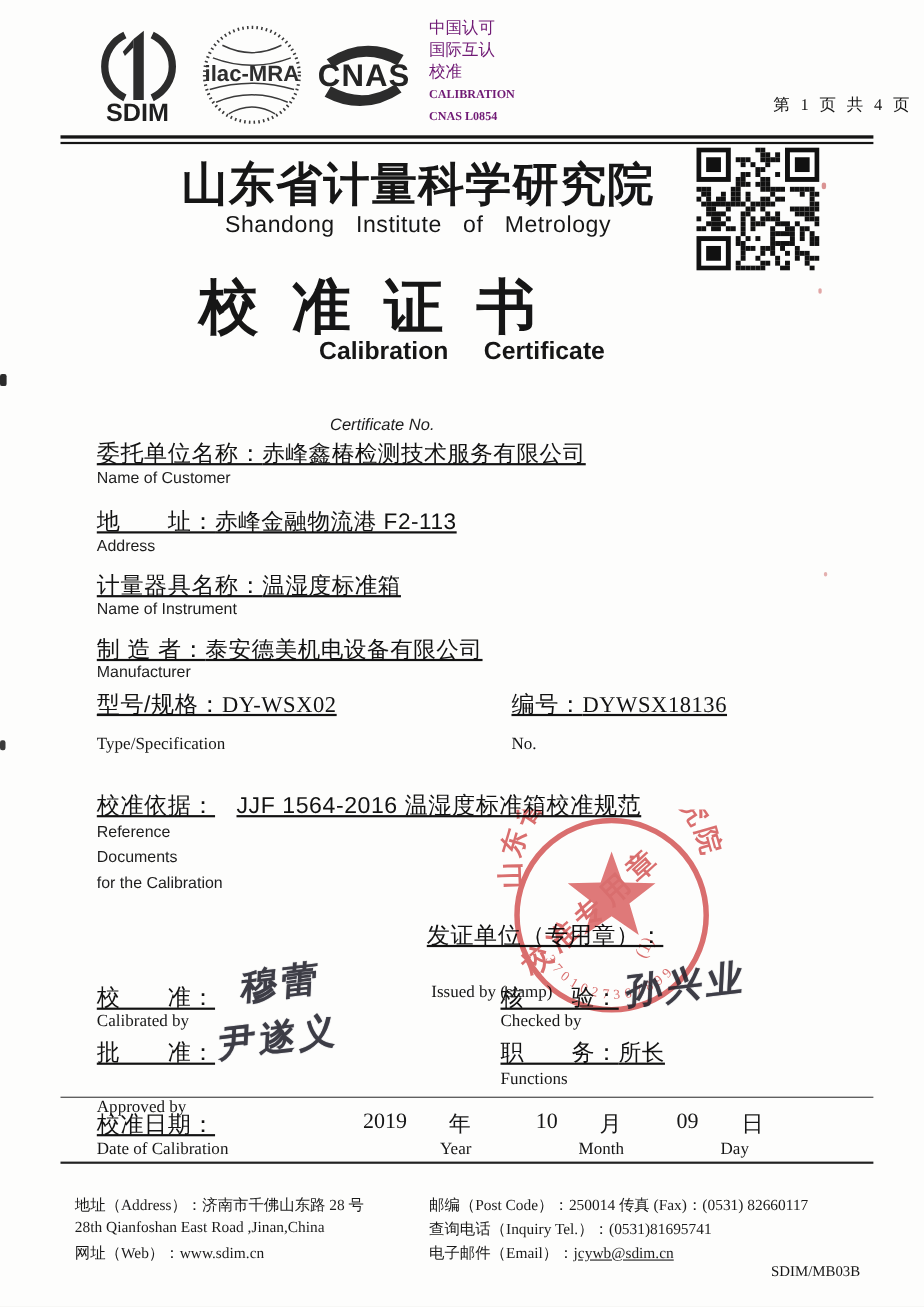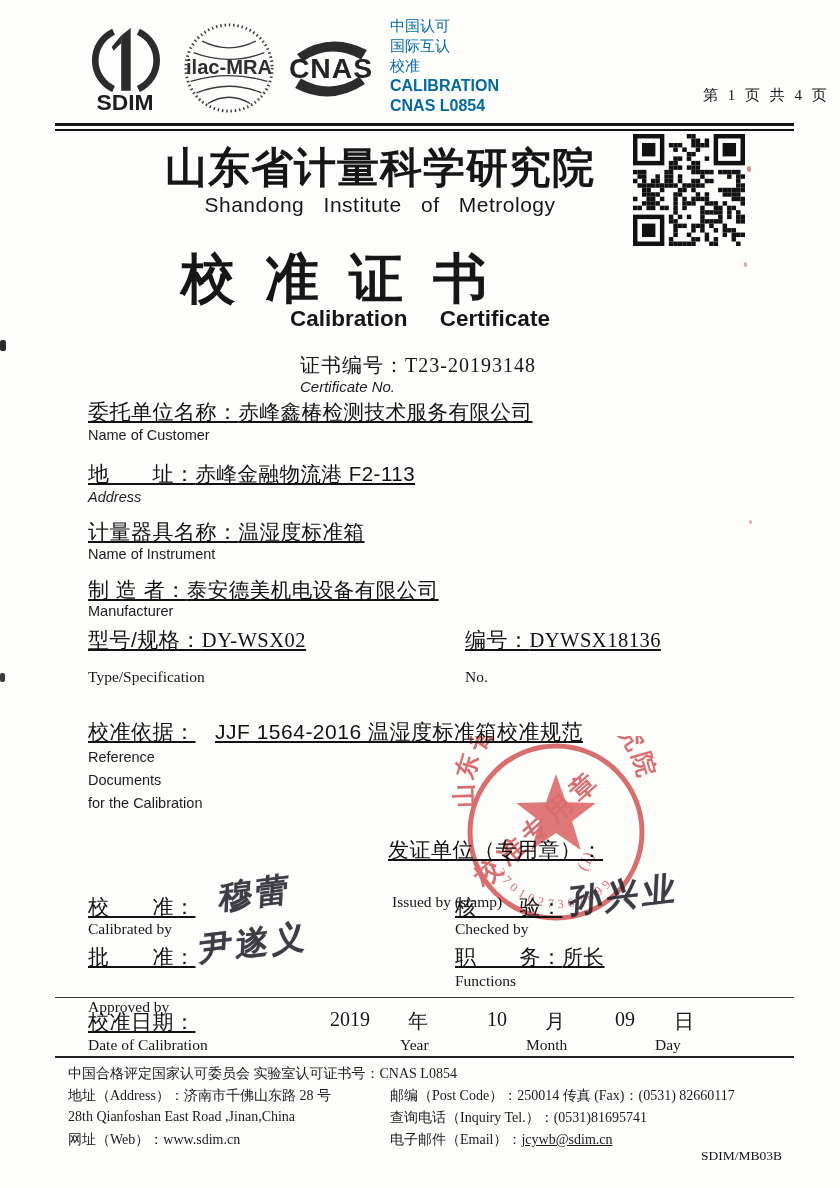--- a/index.html
+++ b/index.html
@@ -7,22 +7,22 @@
     width:840px;height:1188px;
     background:#e9e9e7;
     font-family:"Liberation Sans","DejaVu Sans",sans-serif;
   }
   .page{
     position:relative;width:840px;height:1188px;overflow:hidden;
     background:#fdfdfc;color:#161616;
   }
   .abs{position:absolute;}
   
-  .accred-line{font-size:15px;line-height:20px;color:#0369a1;}
-  .accred-line.bold{font-weight:bold;font-size:16px;}
+  .accred-line{font-size:15px;line-height:20px;color:#701a75;font-family:Liberation Serif, serif;}
+  .accred-line.bold{font-weight:bold;font-size:11px;}
   .page-info{font-size:15px;letter-spacing:3px;font-family:"Liberation Serif","DejaVu Serif",serif;}
   .rule-double{border-top:3px solid #151515;border-bottom:2px solid #151515;height:3px;}
   .rule-thin{border-top:1.5px solid #3a3a3a;}
   .rule-med{border-top:2.5px solid #222;}
   
   .inst-zh{font-family:"Liberation Serif","DejaVu Serif",serif;font-weight:bold;font-size:42px;letter-spacing:1px;white-space:nowrap;}
   .inst-en{font-weight:normal;font-size:21px;word-spacing:13px;letter-spacing:.5px;white-space:nowrap;}
   .cert-zh{font-family:"Liberation Serif","DejaVu Serif",serif;font-weight:bold;font-size:54px;letter-spacing:30px;white-space:nowrap;}
   .cert-en{font-weight:bold;font-size:22.5px;word-spacing:26px;white-space:nowrap;}
   .certno{font-family:"Liberation Serif","DejaVu Serif",serif;font-size:20px;letter-spacing:1px;white-space:nowrap;}
@@ -313,34 +313,31 @@
       <rect x="85.12" y="4.48" width="22.400000000000002" height="22.400000000000002" fill="#fff"></rect>
       <rect x="89.60000000000001" y="8.96" width="13.440000000000001" height="13.440000000000001" fill="#111"></rect>
       <rect x="0" y="80.64000000000001" width="31.360000000000003" height="31.360000000000003" fill="#111"></rect>
       <rect x="4.48" y="85.12" width="22.400000000000002" height="22.400000000000002" fill="#fff"></rect>
       <rect x="8.96" y="89.60000000000001" width="13.440000000000001" height="13.440000000000001" fill="#111"></rect>
     </svg>
 
   <div class="abs cert-zh" style="left:0;top:243px;width:668px;text-align:center;text-indent:30px;">校准证书</div>
   <div class="abs cert-en" style="left:0;top:306px;width:840px;text-align:center;">Calibration Certificate</div>
 
-  <div class="abs certno" style="left:300px;top:352px;">
-    <span>证书编号：</span><span>T23-20193148</span>
-  </div>
   <div class="abs certno-en" style="left:300px;top:378px;">Certificate No.</div>
 
   <div class="abs zh-line" style="left:88px;top:398px;">
     <span>委托单位名称：</span><span class="val">赤峰鑫椿检测技术服务有限公司</span>
   </div>
   <div class="abs en-sub" style="left:88px;top:427px;">Name of Customer</div>
 
   <div class="abs zh-line" style="left:88px;top:460px;">
     <span>地　　址：</span><span class="val">赤峰金融物流港 F2-113</span>
   </div>
-  <div class="abs en-sub" style="left:88px;top:489px;font-style:italic;">Address</div>
+  <div class="abs en-sub" style="left:88px;top:489px;">Address</div>
 
   <div class="abs zh-line" style="left:88px;top:518px;">
     <span>计量器具名称：</span><span class="val">温湿度标准箱</span>
   </div>
   <div class="abs en-sub" style="left:88px;top:546px;">Name of Instrument</div>
 
   <div class="abs zh-line" style="left:88px;top:576px;">
     <span>制 造 者：</span><span class="val">泰安德美机电设备有限公司</span>
   </div>
   <div class="abs en-sub" style="left:88px;top:603px;">Manufacturer</div>
@@ -407,21 +404,20 @@
   <div class="abs date-val" style="left:487px;top:1008px;">10</div>
   <div class="abs date-unit" style="left:545px;top:1008px;">月</div>
   <div class="abs date-val" style="left:615px;top:1008px;">09</div>
   <div class="abs date-unit" style="left:674px;top:1008px;">日</div>
   <div class="abs en-serif" style="left:400px;top:1036px;">Year</div>
   <div class="abs en-serif" style="left:526px;top:1036px;">Month</div>
   <div class="abs en-serif" style="left:655px;top:1036px;">Day</div>
 
   <div class="abs rule-med" style="left:55px;right:46px;top:1056px;"></div>
 
-  <div class="abs foot" style="left:68px;top:1065px;">中国合格评定国家认可委员会 实验室认可证书号：CNAS L0854</div>
   <div class="abs foot" style="left:68px;top:1087px;">地址（Address）：济南市千佛山东路 28 号</div>
   <div class="abs foot" style="left:390px;top:1087px;">邮编（Post Code）：250014 传真 (Fax)：(0531) 82660117</div>
   <div class="abs foot" style="left:68px;top:1109px;">28th Qianfoshan East Road ,Jinan,China</div>
   <div class="abs foot" style="left:390px;top:1109px;">查询电话（Inquiry Tel.）：(0531)81695741</div>
   <div class="abs foot" style="left:68px;top:1131px;">网址（Web）：www.sdim.cn</div>
   <div class="abs foot" style="left:390px;top:1131px;">
     <span>电子邮件（Email）：</span><span class="u">jcywb@sdim.cn</span>
   </div>
   <div class="abs doc-code" style="right:58px;top:1148px;">SDIM/MB03B</div>
 

